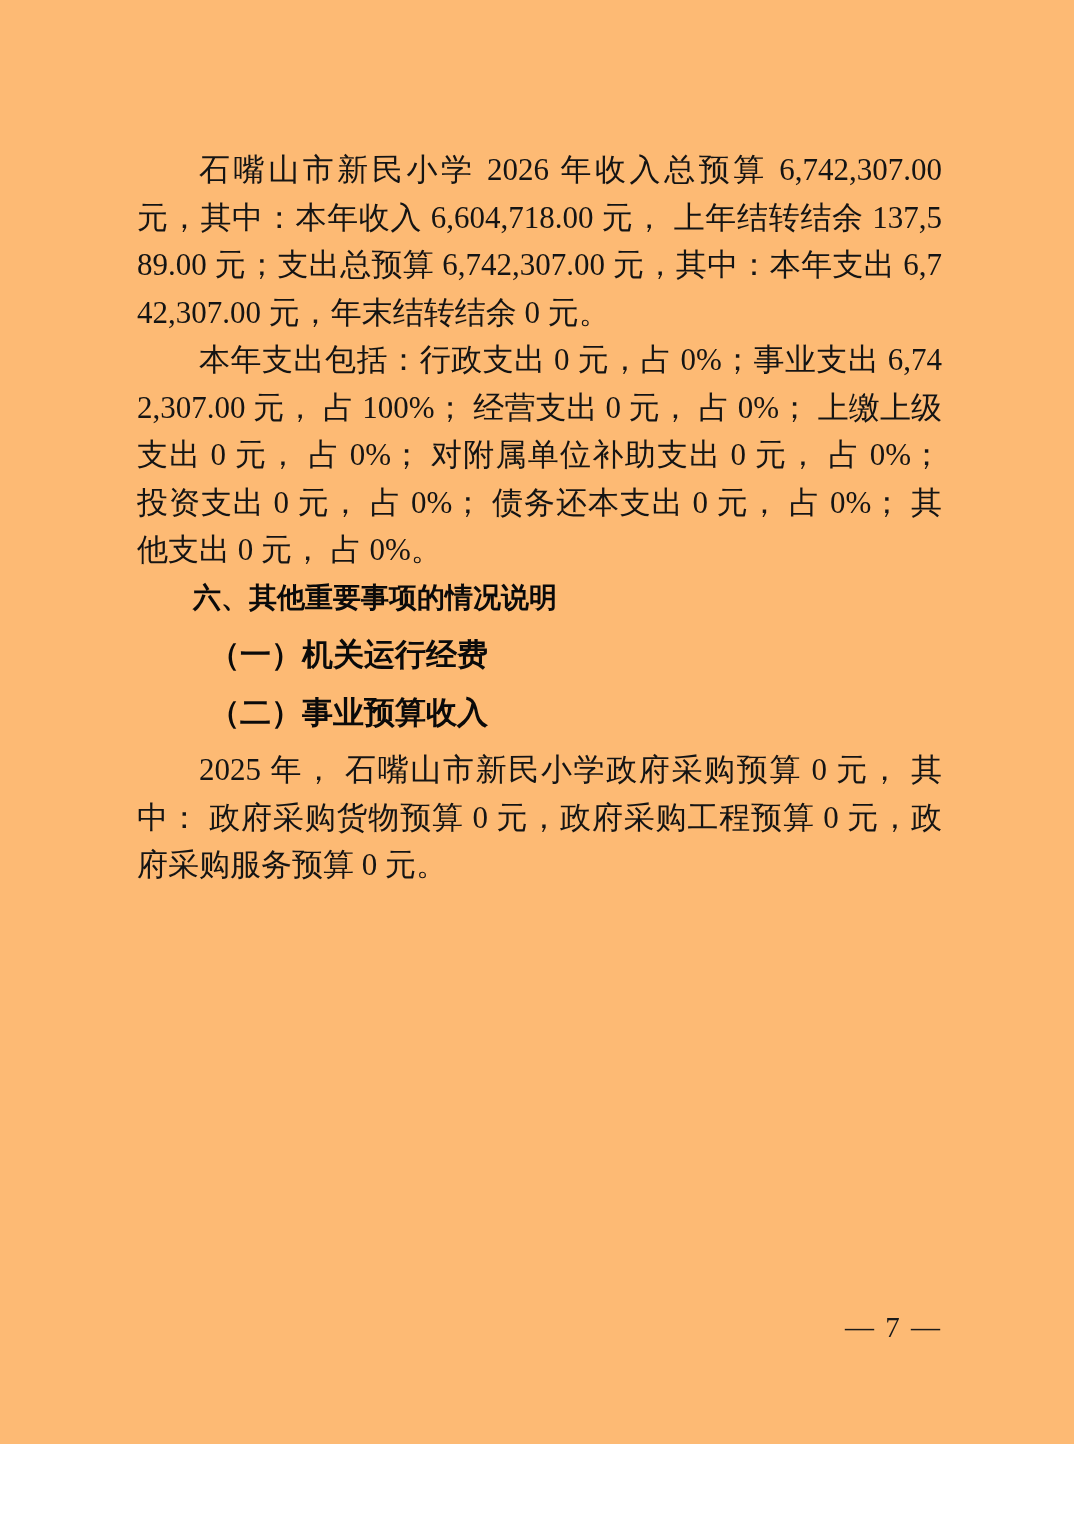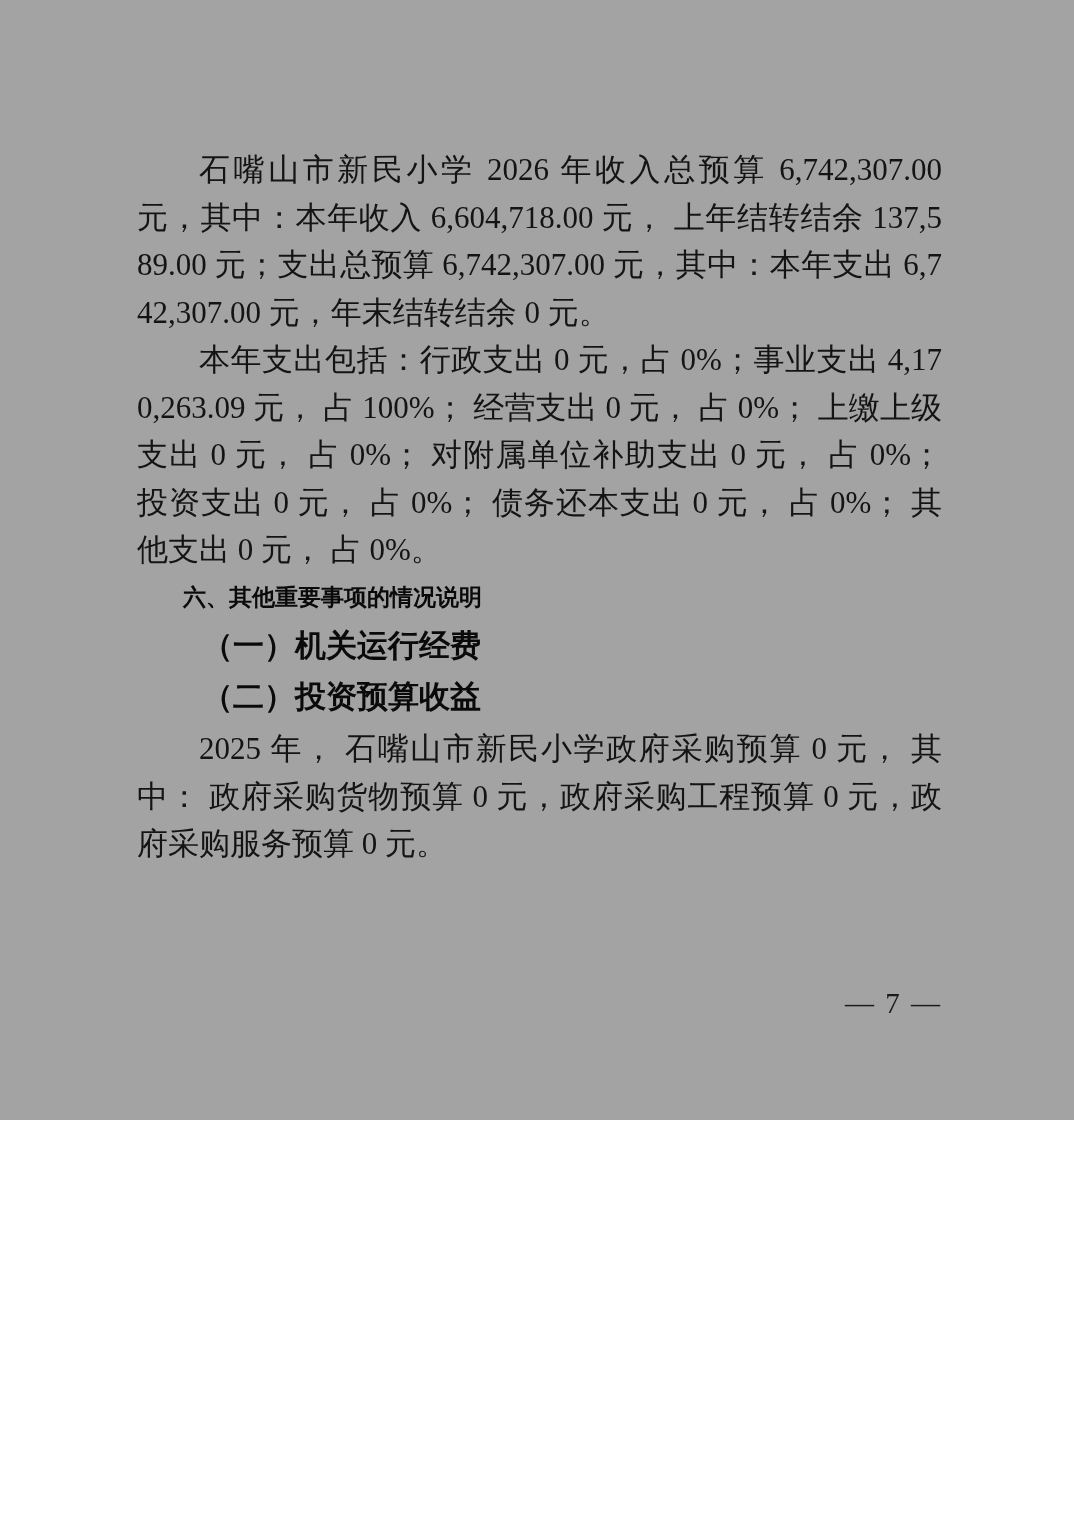--- a/index.html
+++ b/index.html
@@ -3,22 +3,22 @@
 <meta charset="utf-8">
 <style>
   html, body {
     margin: 0;
     padding: 0;
     background: #ffffff;
   }
   .page {
     position: relative;
     width: 1074px;
-    height: 1120px;
-    background: #a3a3a3;
+    height: 1444px;
+    background: #fdba74;
     overflow: hidden;
     font-family: "Liberation Serif", "DejaVu Serif", serif;
     color: #141414;
   }
   .content {
     position: absolute;
     left: 137px;
     right: 132px;
     top: 146px;
   }
@@ -26,34 +26,34 @@
     margin: 0;
     font-size: 31px;
     line-height: 47.5px;
     text-align: justify;
     text-indent: 2em;
     word-break: break-all;
     font-weight: 400;
   }
   .heading-1 {
     margin: 0;
-    font-size: 23px;
+    font-size: 28px;
     line-height: 47.5px;
     text-indent: 2em;
     font-weight: 700;
     font-family: "Liberation Sans", "DejaVu Sans", sans-serif;
     color: #0a0a0a;
   }
   .heading-2 {
-    margin: 3px;
+    margin: 10px;
     font-size: 31px;
     line-height: 47.5px;
     text-indent: 2em;
     font-weight: 700;
-    font-family: Liberation Mono, monospace;
+    font-family: Liberation Sans, sans-serif;
     color: #0a0a0a;
   }
   .page-number {
     position: absolute;
     right: 132px;
     bottom: 102px;
     font-size: 29px;
     line-height: 29px;
     font-family: "Liberation Serif", "DejaVu Serif", serif;
     color: #1a1a1a;
@@ -62,28 +62,28 @@
 </style>
 </head>
 <body>
 
 <div class="page">
   <div class="content">
 
     <p class="body-text">石嘴山市新民小学 2026 年收入总预算 6,742,307.00 元，其中：本年收入 6,604,718.00 元， 上年结转结余 137,589.00 元；支出总预算 6,742,307.00 元，其中：本年支出 6,742,307.00 元，年末结转结余 0 元。</p>
 
 
-    <p class="body-text">本年支出包括：行政支出 0 元，占 0%；事业支出 4,170,263.09 元， 占 100%； 经营支出 0 元， 占 0%； 上缴上级支出 0 元， 占 0%； 对附属单位补助支出 0 元， 占 0%； 投资支出 0 元， 占 0%； 债务还本支出 0 元， 占 0%； 其他支出 0 元， 占 0%。</p>
+    <p class="body-text">本年支出包括：行政支出 0 元，占 0%；事业支出 6,742,307.00 元， 占 100%； 经营支出 0 元， 占 0%； 上缴上级支出 0 元， 占 0%； 对附属单位补助支出 0 元， 占 0%； 投资支出 0 元， 占 0%； 债务还本支出 0 元， 占 0%； 其他支出 0 元， 占 0%。</p>
 
     <h2 class="heading-1">六、其他重要事项的情况说明</h2>
 
     <h3 class="heading-2">（一）机关运行经费</h3>
 
 
-    <h3 class="heading-2">（二）投资预算收益</h3>
+    <h3 class="heading-2">（二）事业预算收入</h3>
 
     <p class="body-text">2025 年， 石嘴山市新民小学政府采购预算 0 元， 其中： 政府采购货物预算 0 元，政府采购工程预算 0 元，政府采购服务预算 0 元。</p>
 
 
   </div>
 
   <div class="page-number">— 7 —</div>
 </div>
 
 </body></html>

